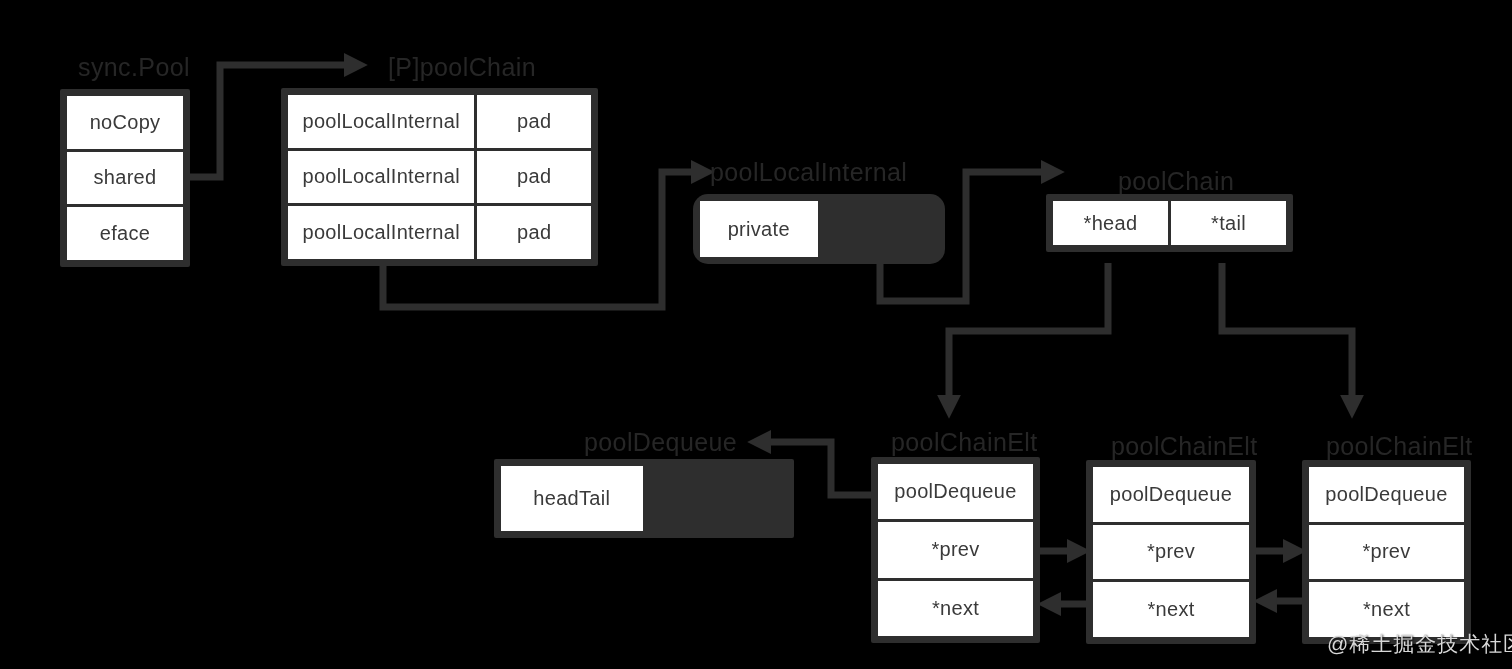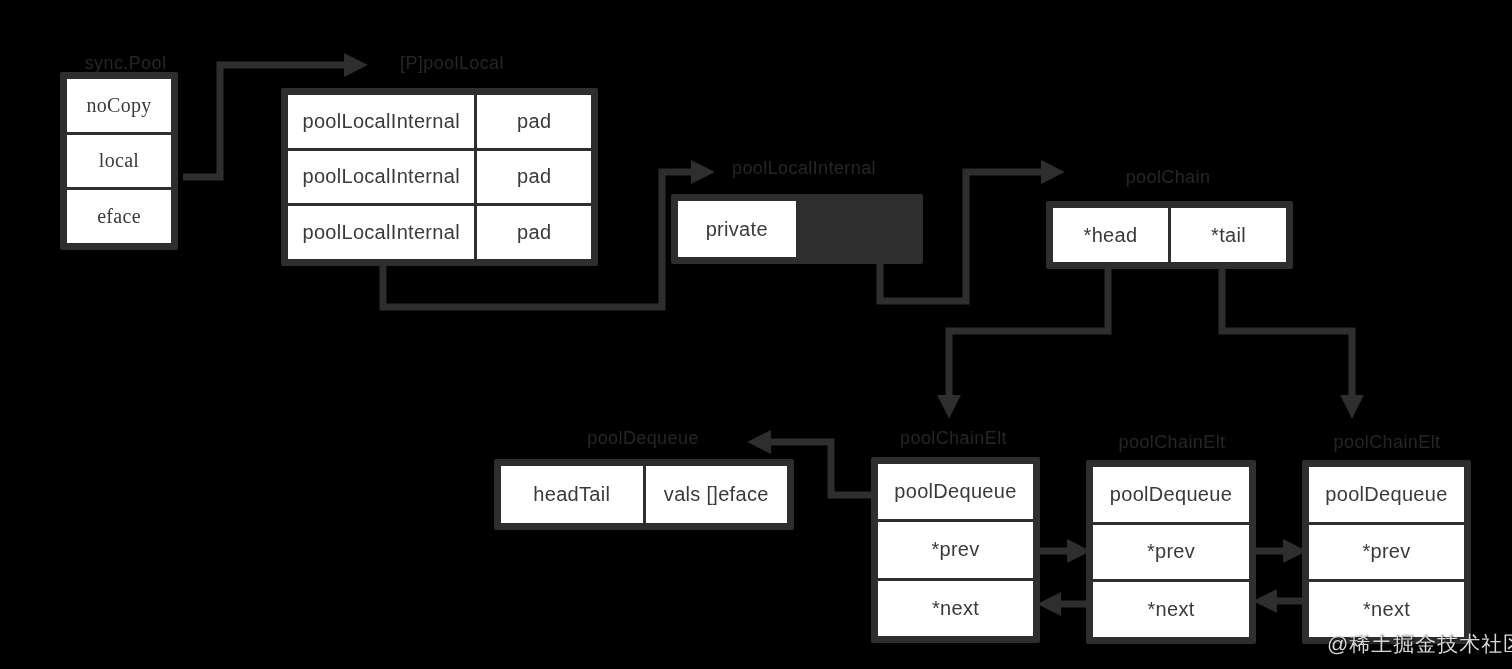--- a/index.html
+++ b/index.html
@@ -30,22 +30,22 @@
   .cell{
     background:var(--cell-bg);
     color:var(--cell-text);
     display:flex;align-items:center;justify-content:center;
     font-size:20px;letter-spacing:0.3px;
     white-space:nowrap;
   }
   .struct-label{
     position:absolute;z-index:2;
     color:var(--label-text);
-    font-size:18px;letter-spacing:0.4px;
-    text-align:center;white-space:nowrap;
+    font-size:25px;letter-spacing:0.4px;
+    text-align:right;white-space:nowrap;
   }
   .watermark{
     position:absolute;z-index:3;
     color:var(--watermark-text);
     font-size:21px;letter-spacing:1px;
     text-shadow:1px 1px 2px rgba(0,0,0,0.8);
     white-space:nowrap;
   }
   .wire{stroke:var(--line);stroke-width:7;fill:none;}
 </style>
@@ -66,51 +66,50 @@
     <path class="wire" marker-end="url(#arrow)" d="M1108,263 V331 H949 V398"></path>
     <path class="wire" marker-end="url(#arrow)" d="M1222,263 V331 H1352 V398"></path>
     <path class="wire" marker-end="url(#arrow)" d="M873,495 H831 V442 H768"></path>
     <path class="wire" marker-end="url(#arrow)" d="M1038,551 H1070"></path>
     <path class="wire" marker-end="url(#arrow)" d="M1088,604 H1058"></path>
     <path class="wire" marker-end="url(#arrow)" d="M1253,551 H1286"></path>
     <path class="wire" marker-end="url(#arrow)" d="M1304,601 H1274"></path>
   </svg>
 
   <div class="struct-label" style="left:78px;top:53px;width:95px;">sync.Pool</div>
-  <div class="struct" style="left:60px;top:72px;width:118px;height:178px;grid-template-rows:repeat(3,1fr);font-family:Liberation Serif, serif;">
+  <div class="struct" style="left:60px;top:89px;width:130px;height:178px;grid-template-rows:repeat(3,1fr);">
     <div class="cell">noCopy</div>
-    <div class="cell">local</div>
+    <div class="cell">shared</div>
     <div class="cell">eface</div>
   </div>
 
-  <div class="struct-label" style="left:388px;top:53px;width:128px;">[P]poolLocal</div>
+  <div class="struct-label" style="left:388px;top:53px;width:128px;">[P]poolChain</div>
   <div class="struct" style="left:281px;top:88px;width:317px;height:178px;grid-template-rows:repeat(3,1fr);grid-template-columns:61.5% 1fr;">
     <div class="cell">poolLocalInternal</div>
     <div class="cell">pad</div>
     <div class="cell">poolLocalInternal</div>
     <div class="cell">pad</div>
     <div class="cell">poolLocalInternal</div>
     <div class="cell">pad</div>
   </div>
 
   <div class="struct-label" style="left:710px;top:158px;width:188px;">poolLocalInternal</div>
-  <div class="struct" style="left:671px;top:194px;width:252px;height:70px;grid-template-columns:1fr 1fr;">
+  <div class="struct" style="left:693px;top:194px;width:252px;height:70px;grid-template-columns:1fr 1fr;border-radius:15px;">
     <div class="cell">private</div>
   </div>
 
   <div class="struct-label" style="left:1118px;top:167px;width:100px;">poolChain</div>
-  <div class="struct" style="left:1046px;top:201px;width:247px;height:68px;grid-template-columns:1fr 1fr;">
+  <div class="struct" style="left:1046px;top:194px;width:247px;height:58px;grid-template-columns:1fr 1fr;">
     <div class="cell">*head</div>
     <div class="cell">*tail</div>
   </div>
 
   <div class="struct-label" style="left:584px;top:428px;width:118px;">poolDequeue</div>
-  <div class="struct" style="left:494px;top:459px;width:300px;height:71px;grid-template-columns:1fr 1fr;">
+  <div class="struct" style="left:494px;top:459px;width:300px;height:79px;grid-template-columns:1fr 1fr;">
     <div class="cell">headTail</div>
-    <div class="cell">vals []eface</div>
   </div>
 
   <div class="struct-label" style="left:891px;top:428px;width:125px;">poolChainElt</div>
   <div class="struct" style="left:871px;top:457px;width:169px;height:186px;grid-template-rows:repeat(3,1fr);">
     <div class="cell">poolDequeue</div>
     <div class="cell">*prev</div>
     <div class="cell">*next</div>
   </div>
 
   <div class="struct-label" style="left:1111px;top:432px;width:122px;">poolChainElt</div>

